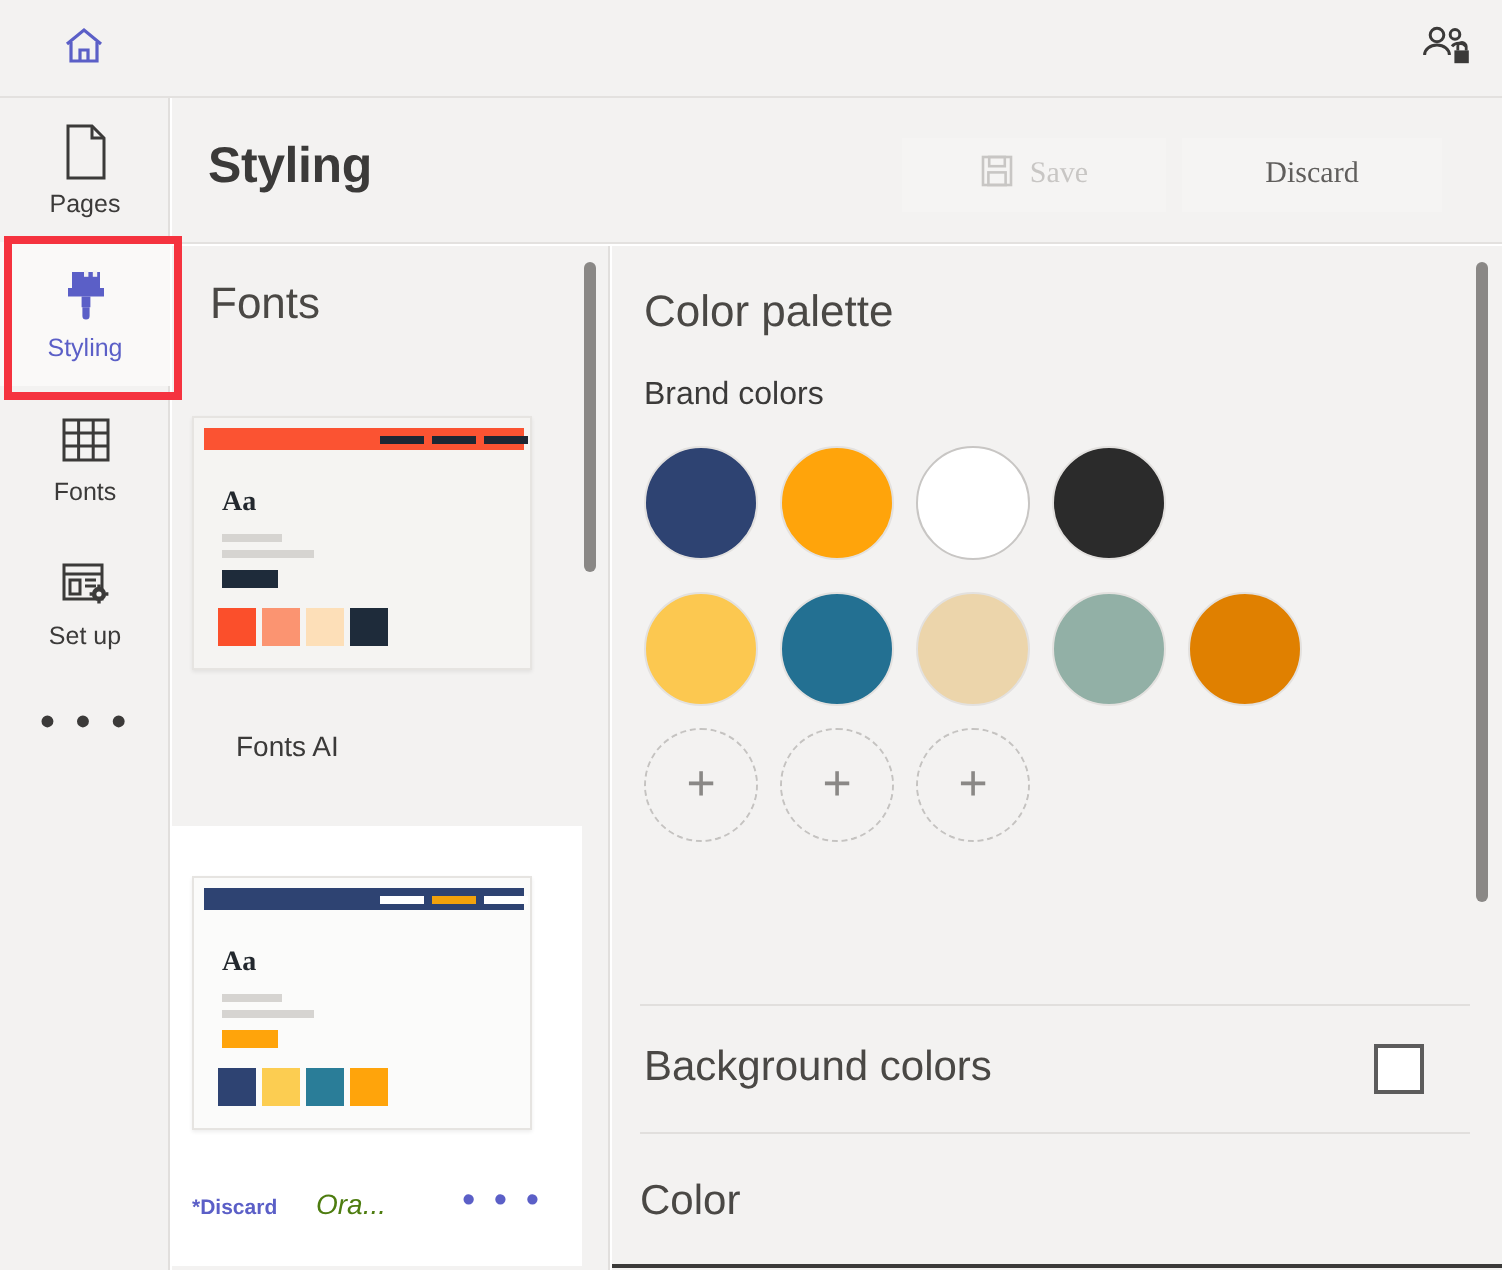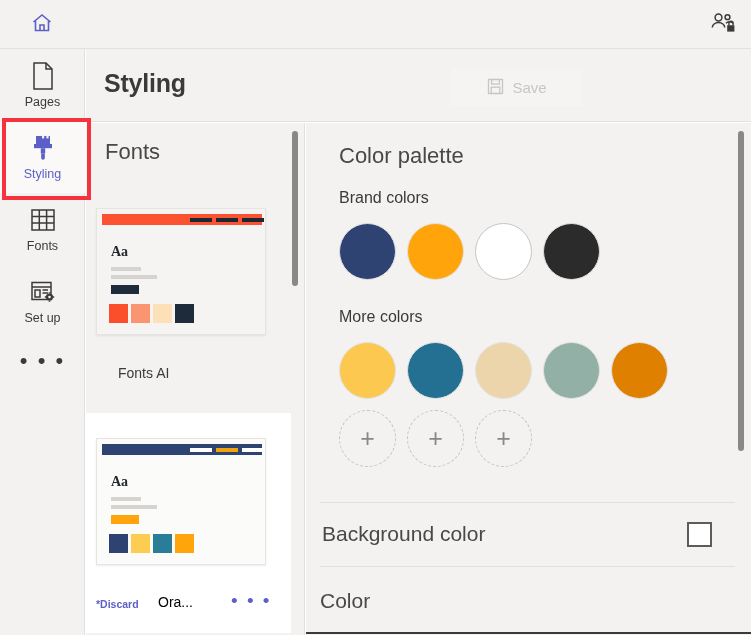--- a/index.html
+++ b/index.html
@@ -90,20 +90,21 @@
     font-size: 25px; font-weight: bold; color: #3b3a39;
     letter-spacing: -0.2px;
   }
   .hdr-btn {
     position: absolute; top: 20px; height: 37px;
     display: flex; align-items: center; justify-content: center;
     gap: 8px;
     background: #f5f4f3;
     font-size: 15px;
     cursor: pointer;
+    font-family: Liberation Serif, serif;
   }
   .hdr-btn.save { left: 365px; width: 132px; color: #c8c6c4; }
   .hdr-btn.discard { left: 505px; width: 130px; color: #605e5c; }
 
   
   .themes-panel {
     position: absolute; left: 86px; top: 123px;
     width: 219px; height: 512px;
     background: #f3f2f1;
     border-right: 1px solid #e1dfdd;
@@ -164,21 +165,21 @@
 
   .c2-meta {
     position: absolute; left: 0; top: 181px; width: 205px; height: 24px;
   }
   .modified-tag {
     position: absolute; left: 10px; top: 4px;
     font-size: 10.5px; font-weight: bold; color: #5b5fc7;
   }
   .c2-name {
     position: absolute; left: 72px; top: 0px;
-    font-size: 14px; color: #000000;
+    font-size: 14px; color: #4d7c0f; font-style: italic;
   }
   .c2-more {
     position: absolute; left: 145px; top: -4px;
     font-size: 19px; letter-spacing: 2px; color: #5b5fc7;
     cursor: pointer; line-height: 22px;
   }
 
   .scroll-track-left {
     position: absolute; right: 3px; top: 0; width: 12px; height: 512px;
   }
@@ -188,21 +189,21 @@
     cursor: pointer;
   }
 
   
   .right-panel {
     position: absolute; left: 306px; top: 123px;
     width: 445px; height: 512px;
     background: #f3f2f1;
     overflow: hidden;
   }
-  .rp-section { position: absolute; left: 0; width: 445px; padding-left: 17px; }
+  .rp-section { position: absolute; left: 0; width: 445px; }
   .section-title {
     font-size: 22px; color: #4a4845;
   }
   .sub-title {
     font-size: 16px; color: #3b3a39;
   }
   .circle-row { display: flex; gap: 11px; }
   .swatch-circle {
     width: 57px; height: 57px; border-radius: 50%;
     border: 1px solid #e3e1df;
@@ -334,20 +335,23 @@
       <span>
         <svg width="17" height="17" viewBox="0 0 17 17" fill="none" stroke="#c8c6c4" stroke-width="1.3">
           <rect x="1.5" y="1.5" width="14" height="14"></rect>
           <rect x="4.6" y="1.5" width="7.8" height="4.6"></rect>
           <rect x="4.2" y="9.2" width="8.6" height="6.3"></rect>
         </svg>
       </span>
       <span>Save</span>
     </div>
 
+    <div class="hdr-btn discard">
+      <span>Discard</span>
+    </div>
   </div>
 
   <div class="themes-panel">
     <div class="themes-title">Fonts</div>
 
     <div class="theme-card c1">
       <div class="swatchbox">
         <div class="sb-topbar" style="background:#fb5332">
           <div class="sb-navitem" style="left:88px;width:22px;background:#1d2733"></div>
           <div class="sb-navitem" style="left:114px;width:22px;background:#1d2733"></div>
@@ -403,21 +407,20 @@
       <div class="section-title" style="margin-left:16px;margin-top:20px;">Color palette</div>
 
       <div class="sub-title" style="margin-left:16px;margin-top:20px;">Brand colors</div>
       <div class="circle-row" style="margin-left:16px;margin-top:16px;">
         <div class="swatch-circle" style="background:#2e4372"></div>
         <div class="swatch-circle" style="background:#ffa40b"></div>
         <div class="swatch-circle" style="background:#ffffff;border-color:#c8c6c4"></div>
         <div class="swatch-circle" style="background:#2b2b2b"></div>
       </div>
 
-      <div class="sub-title" style="margin-left:16px;margin-top:28px;">More colors</div>
       <div class="circle-row" style="margin-left:16px;margin-top:16px;">
         <div class="swatch-circle" style="background:#fcc850"></div>
         <div class="swatch-circle" style="background:#237092"></div>
         <div class="swatch-circle" style="background:#ecd5ab"></div>
         <div class="swatch-circle" style="background:#92b0a6"></div>
         <div class="swatch-circle" style="background:#e08000"></div>
       </div>
       <div class="circle-row" style="margin-left:16px;margin-top:11px;">
         <div class="swatch-add">
             <span>+</span>
@@ -427,21 +430,21 @@
           </div>
         <div class="swatch-add">
             <span>+</span>
           </div>
       </div>
     </div>
 
     <div class="divider" style="top:379px;"></div>
 
     <div class="row-bg" style="top:380px;">
-      <div class="lbl">Background color</div>
+      <div class="lbl">Background colors</div>
       <div class="bg-chip"></div>
     </div>
 
     <div class="divider" style="top:443px;"></div>
 
     <div class="fonts-lbl" style="top:466px;left:14px;">Color</div>
 
     <div class="scroll-track-left" style="right:4px;">
       <div class="scroll-thumb" style="top:8px;height:320px"></div>
     </div>

